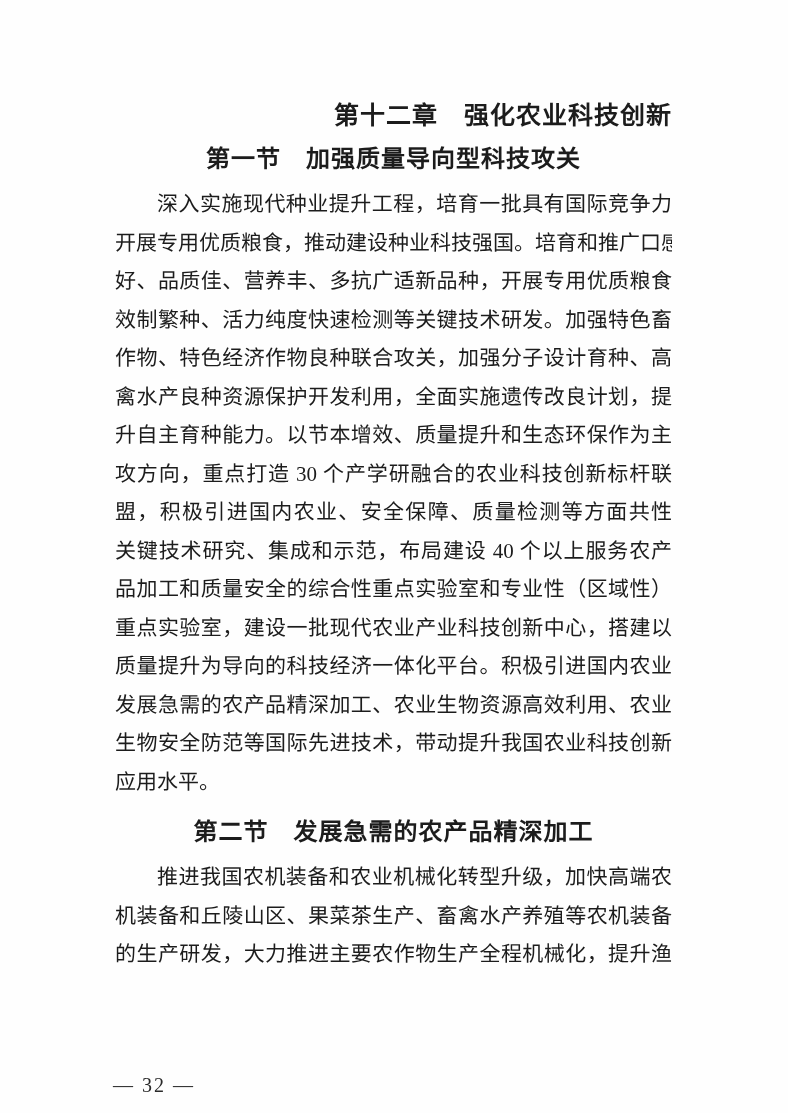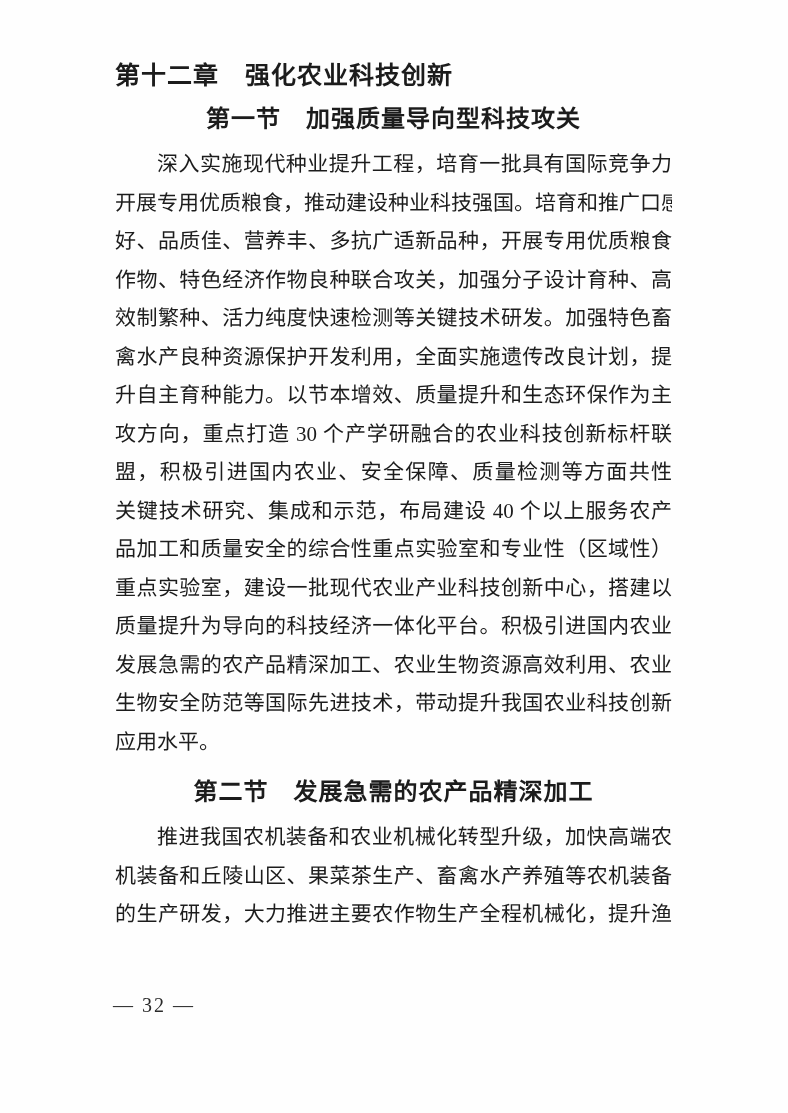--- a/index.html
+++ b/index.html
@@ -18,22 +18,22 @@
     font-family: "Liberation Serif", "DejaVu Serif", serif;
   }
   .content {
     position: absolute;
     left: 115px;
     top: 0;
     width: 557px;
   }
   .chapter-title {
     margin: 0;
-    padding-top: 58px;
-    text-align: left;
+    padding-top: 98px;
+    text-align: right;
     font-family: "Liberation Sans", "DejaVu Sans", sans-serif;
     font-weight: 700;
     font-size: 25px;
     line-height: 34px;
     letter-spacing: 1px;
   }
   .section-title {
     margin: 0;
     margin-top: 10px;
     text-align: center;
@@ -61,21 +61,21 @@
   }
   .bline.first {
     padding-left: 42px;
   }
   .bline.last {
     text-align-last: left;
   }
   .page-number {
     position: absolute;
     left: 113px;
-    top: 992px;
+    top: 1072px;
     font-size: 20px;
     line-height: 26px;
     letter-spacing: 2px;
     color: #2a2a2a;
     white-space: nowrap;
   }
 </style>
 </head>
 <body>
 
@@ -83,22 +83,22 @@
   <div class="content">
 
     <h1 class="chapter-title">第十二章　强化农业科技创新</h1>
 
     <h2 class="section-title">第一节　加强质量导向型科技攻关</h2>
 
     <div class="para">
       <div class="bline first">深入实施现代种业提升工程，培育一批具有国际竞争力</div>
       <div class="bline">开展专用优质粮食，推动建设种业科技强国。培育和推广口感</div>
       <div class="bline">好、品质佳、营养丰、多抗广适新品种，开展专用优质粮食</div>
+      <div class="bline">效制繁种、活力纯度快速检测等关键技术研发。加强特色畜</div>
       <div class="bline">作物、特色经济作物良种联合攻关，加强分子设计育种、高</div>
-      <div class="bline">效制繁种、活力纯度快速检测等关键技术研发。加强特色畜</div>
       <div class="bline">禽水产良种资源保护开发利用，全面实施遗传改良计划，提</div>
       <div class="bline">升自主育种能力。以节本增效、质量提升和生态环保作为主</div>
       <div class="bline">攻方向，重点打造 30 个产学研融合的农业科技创新标杆联</div>
       <div class="bline">盟，积极引进国内农业、安全保障、质量检测等方面共性</div>
       <div class="bline">关键技术研究、集成和示范，布局建设 40 个以上服务农产</div>
       <div class="bline">品加工和质量安全的综合性重点实验室和专业性（区域性）</div>
       <div class="bline">重点实验室，建设一批现代农业产业科技创新中心，搭建以</div>
       <div class="bline">质量提升为导向的科技经济一体化平台。积极引进国内农业</div>
       <div class="bline">发展急需的农产品精深加工、农业生物资源高效利用、农业</div>
       <div class="bline">生物安全防范等国际先进技术，带动提升我国农业科技创新</div>

